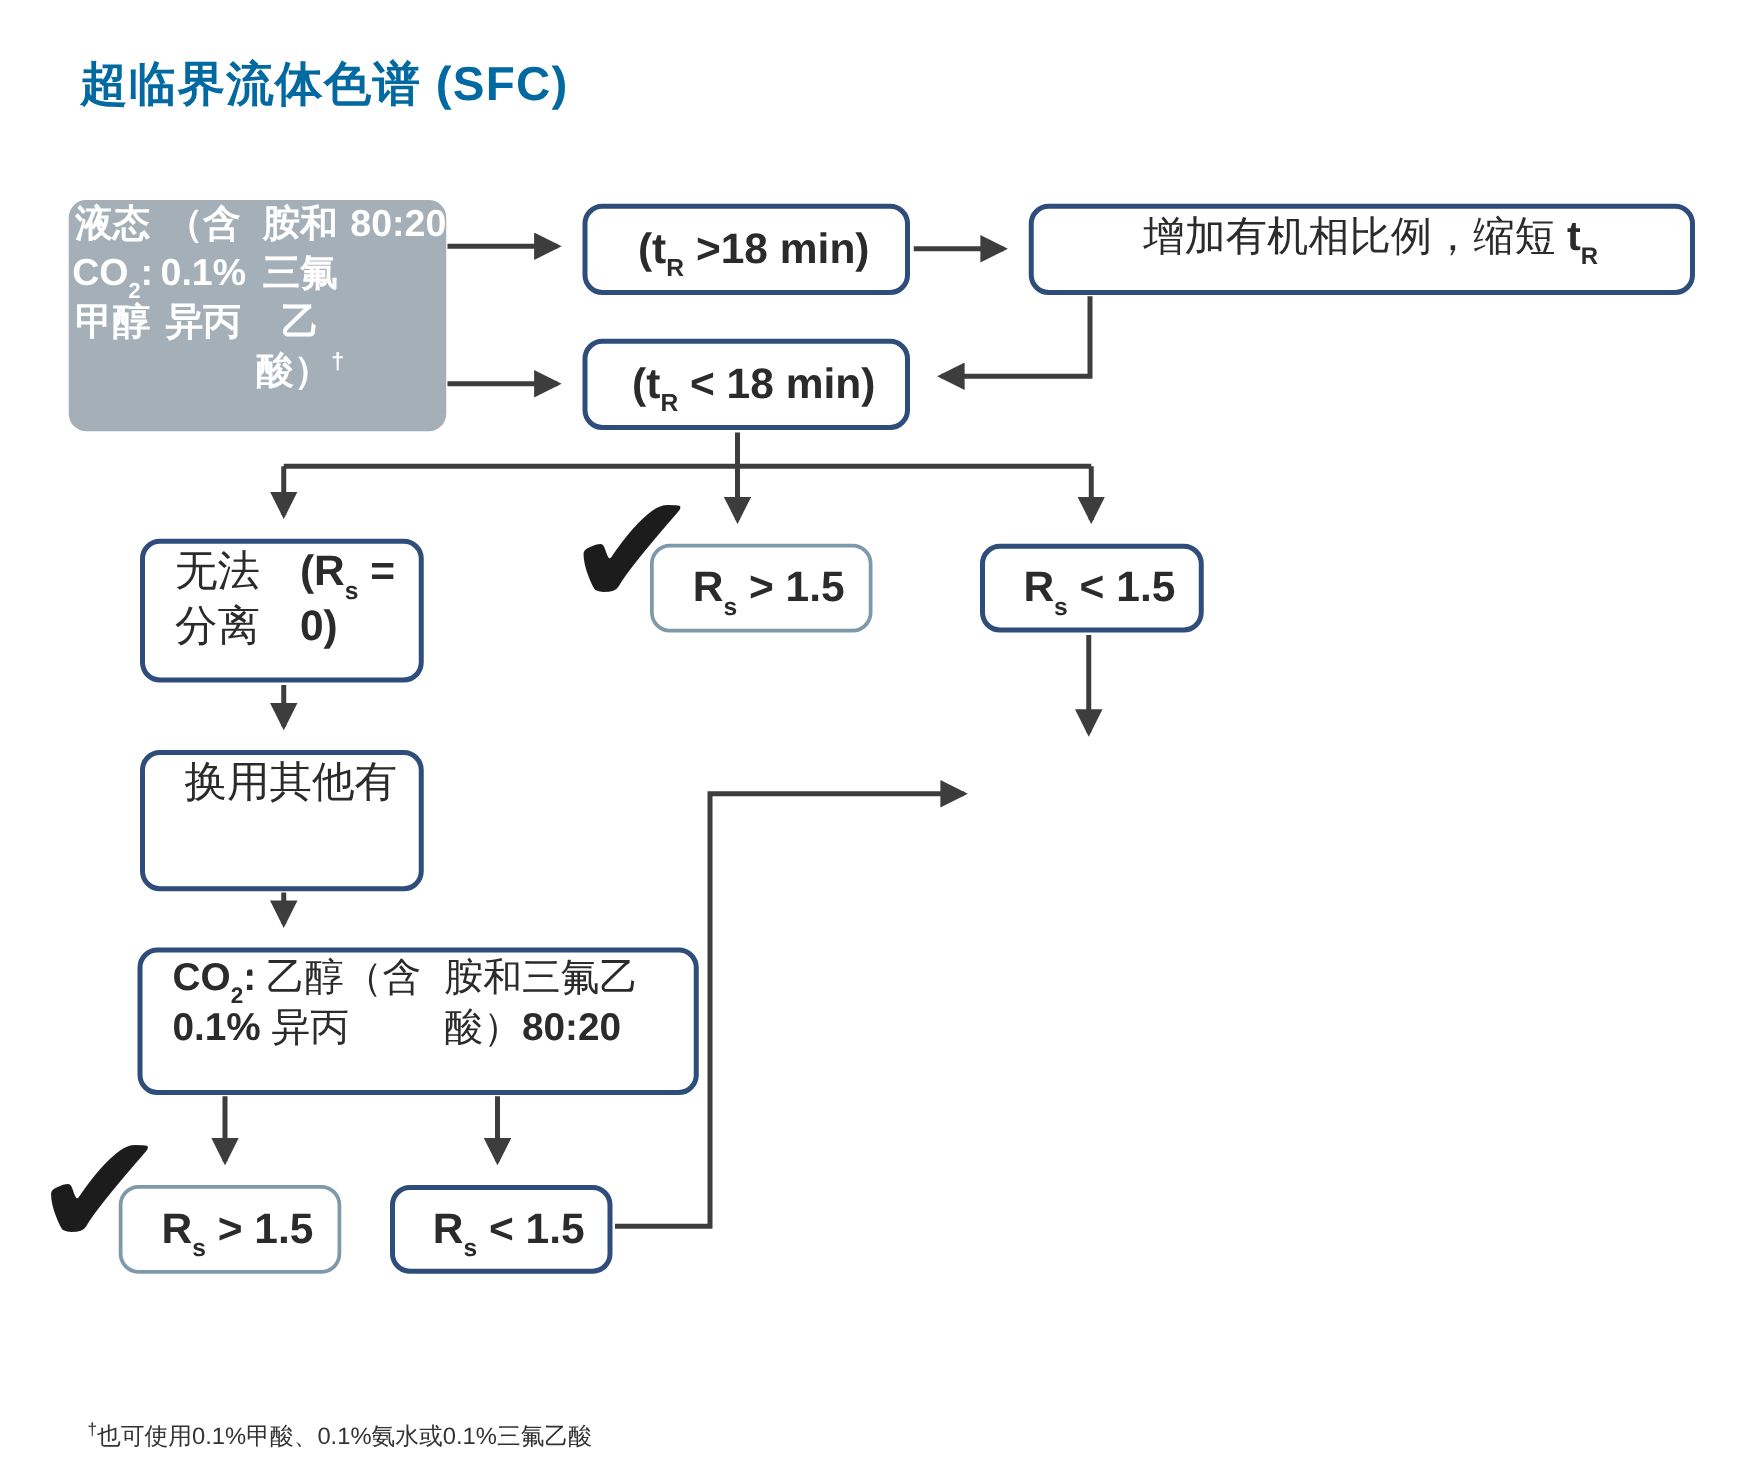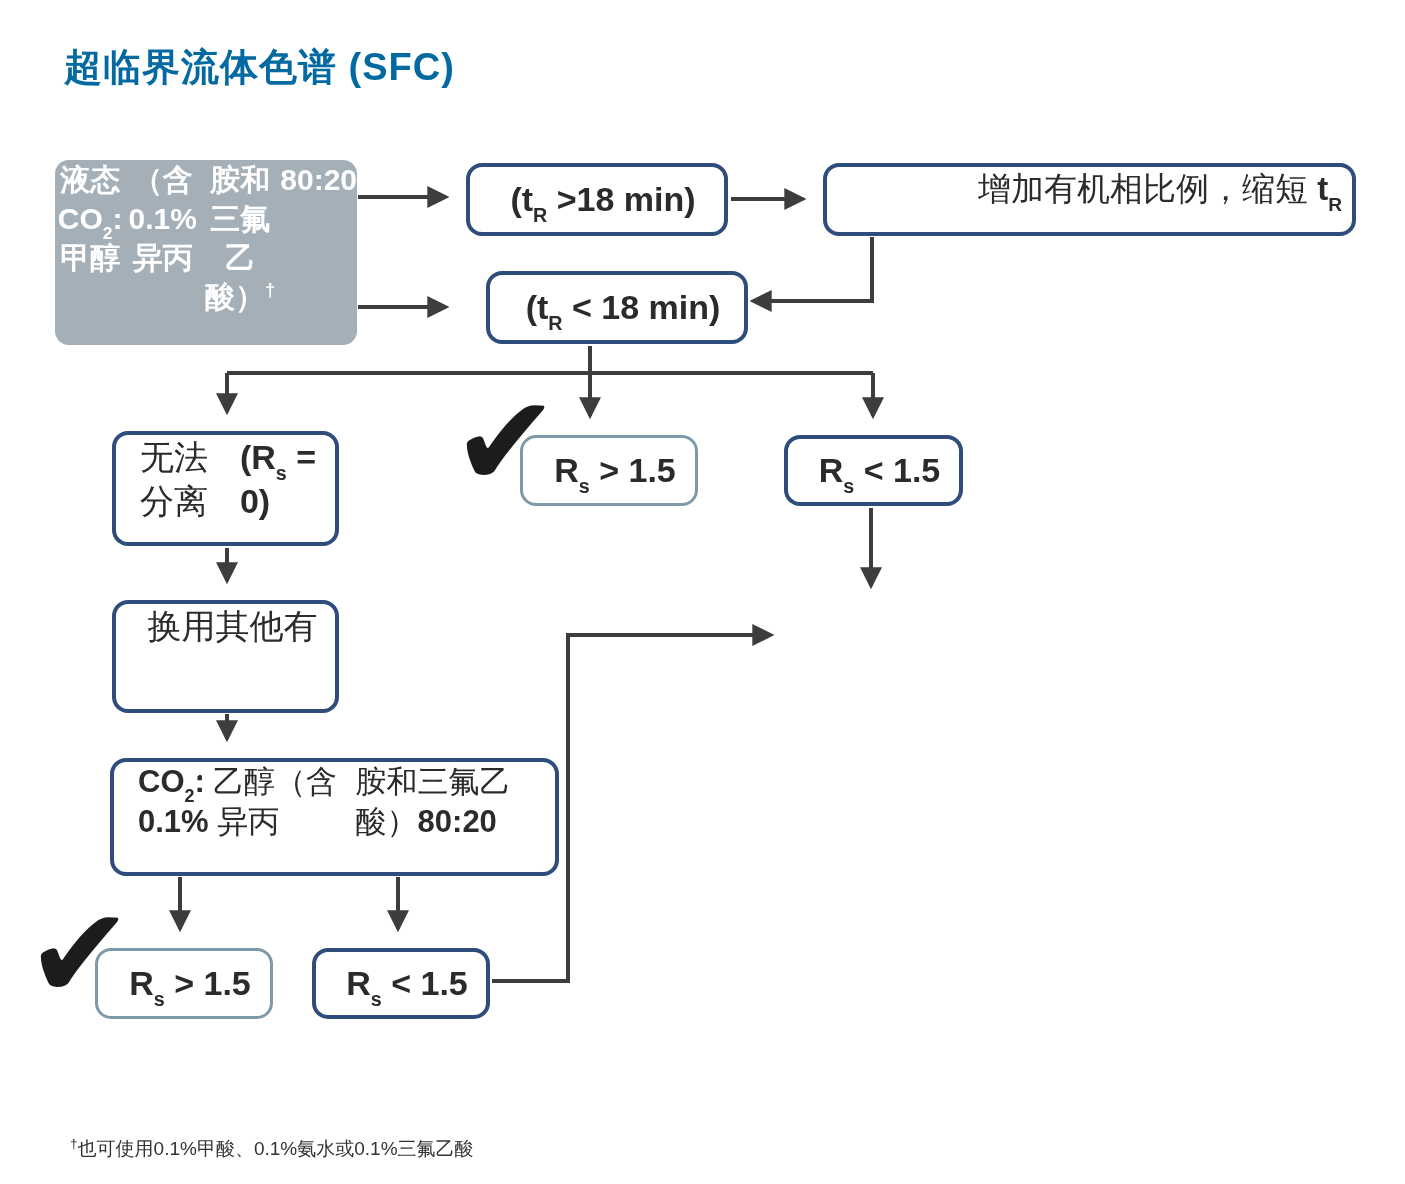--- a/index.html
+++ b/index.html
@@ -81,25 +81,25 @@
     <div class="line"><span>液态CO</span><sub>2</sub><span>: 甲醇</span></div>
     <div class="line">（含 0.1% 异丙</div>
     <div class="line"><span>胺和三氟乙酸）</span><sup class="dag">†</sup></div>
     <div class="line">80:20</div>
   </div>
 
   <div class="node dark center big" style="left:466px;top:163px;width:262px;height:73px;">
     <div><span>(t</span><sub>R</sub><span> &gt;18 min)</span></div>
   </div>
 
-  <div class="node dark leftpad cn" style="left:823px;top:163px;width:533px;height:73px;justify-content:flex-end;">
+  <div class="node dark leftpad cn" style="left:823px;top:163px;width:533px;height:73px;">
     <div><span>增加有机相比例，缩短 </span><span class="b">t</span><sub>R</sub></div>
   </div>
 
-  <div class="node dark center big" style="left:486px;top:271px;width:262px;height:73px;">
+  <div class="node dark center big" style="left:466px;top:271px;width:262px;height:73px;">
     <div><span>(t</span><sub>R</sub><span> &lt; 18 min)</span></div>
   </div>
 
   <div class="node dark leftpad" style="left:112px;top:431px;width:227px;height:115px;font-size:34px;">
     <div class="line">无法分离</div>
     <div class="line b"><span>(R</span><sub>s</sub><span> = 0)</span></div>
   </div>
 
   <div class="node light center big" style="left:520px;top:435px;width:178px;height:71px;">
     <div><span>R</span><sub>s</sub><span> &gt; 1.5</span></div>

